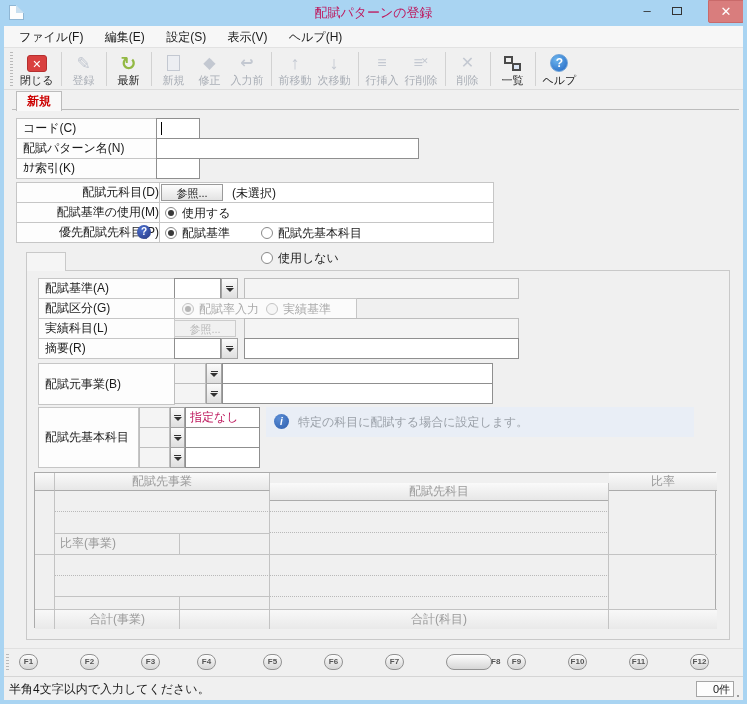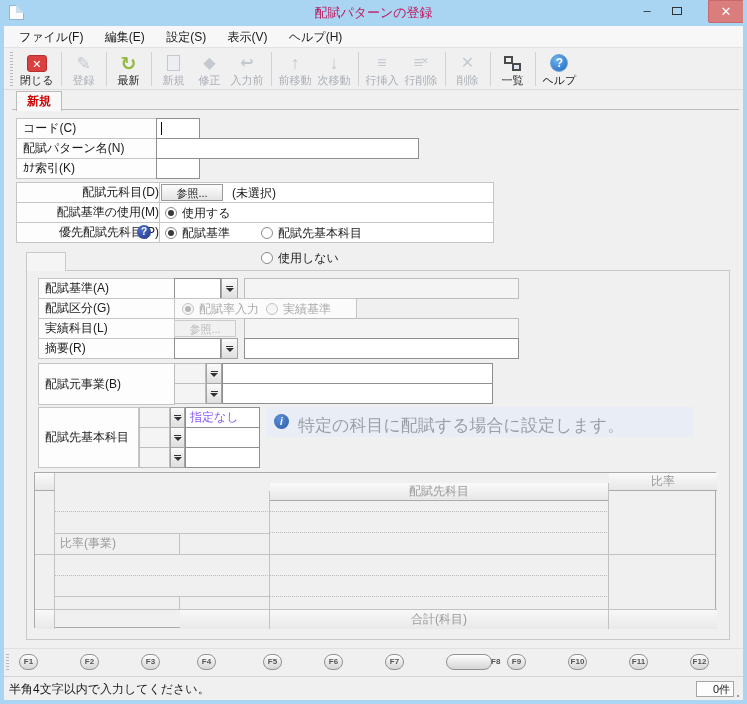--- a/index.html
+++ b/index.html
@@ -66,21 +66,21 @@
   .rlabel{font-size:12px;}
   .rlabel.dis{color:#ababab;}
   .qicon{position:absolute;width:14px;height:14px;border-radius:50%;background:radial-gradient(circle at 35% 30%,#4a6fd0,#27367e);color:#fff;font-size:10px;font-weight:bold;text-align:center;line-height:14px;}
   .row2{position:absolute;background:#fff;border:1px solid #c6c6c6;}
   .row2 .lab{position:absolute;left:0;top:0;bottom:0;width:143px;border-right:1px solid #c6c6c6;padding-left:6px;line-height:19px;background:#fdfdfd;text-align:right;}
   
   .inner-tab{position:absolute;left:22px;top:252px;width:40px;height:19px;background:#f5f5f5;border:1px solid #c9c9c9;border-bottom:none;z-index:2;}
   .panel{position:absolute;left:22px;top:270px;width:704px;height:370px;border:1px solid #c9c9c9;}
   .info-box{position:absolute;left:262px;top:407px;width:428px;height:30px;background:#e9eef6;}
   .info-icon{position:absolute;left:8px;top:7px;width:15px;height:15px;border-radius:50%;background:radial-gradient(circle at 35% 30%,#5b8ed6,#2c5cab);color:#fff;font-size:10px;font-weight:bold;font-style:italic;text-align:center;line-height:15px;}
-  .info-text{position:absolute;left:32px;top:7px;font-size:17px;color:#9aa0a8;}
+  .info-text{position:absolute;left:32px;top:7px;font-size:12px;color:#9aa0a8;}
   
   .dtable{position:absolute;left:30px;top:472px;width:682px;height:156px;border:1px solid #ababab;background:#f0f0f0;}
   .c{position:absolute;border-right:1px solid #c3c3c3;border-bottom:1px solid #c3c3c3;font-size:12px;color:#9a9a9a;}
   .c.dot{border-bottom-style:dotted;border-bottom-color:#b9b9b9;}
   .c.hdr{background:linear-gradient(#fafafa,#e7e7e7);text-align:center;line-height:17px;border-bottom-color:#ababab;}
   .c.ftr{background:linear-gradient(#f8f8f8,#e9e9e9);text-align:center;line-height:18px;}
   .c.lastcol{border-right:none;}
   .c.lbl{line-height:19px;padding-left:5px;}
   
   .fkeybar{position:absolute;left:-4px;top:648px;width:747px;height:28px;border-top:1px solid #e0e0e0;}
@@ -285,21 +285,21 @@
       <span class="ddtri"></span>
     </div>
   <div class="inp" style="left:218px;top:383px;width:271px;height:21px;"></div>
 
   <div class="cell-label" style="left:34px;top:407px;width:101px;height:61px;line-height:59px;">配賦先基本科目(I)</div>
   <div class="inp dis" style="left:135px;top:407px;width:31px;height:21px;"></div>
   <div class="ddbtn" style="left:166px;top:407px;width:15px;height:21px;">
       <span class="ddbar"></span>
       <span class="ddtri"></span>
     </div>
-  <div class="inp" style="left:181px;top:407px;width:75px;height:21px;line-height:19px;padding-left:4px;color:#8b5cf6;">指定なし</div>
+  <div class="inp" style="left:181px;top:407px;width:75px;height:21px;line-height:19px;padding-left:4px;color:#be185d;">指定なし</div>
   <div class="inp dis" style="left:135px;top:427px;width:31px;height:21px;"></div>
   <div class="ddbtn" style="left:166px;top:427px;width:15px;height:21px;">
       <span class="ddbar"></span>
       <span class="ddtri"></span>
     </div>
   <div class="inp" style="left:181px;top:427px;width:75px;height:21px;"></div>
   <div class="inp dis" style="left:135px;top:447px;width:31px;height:21px;"></div>
   <div class="ddbtn" style="left:166px;top:447px;width:15px;height:21px;">
       <span class="ddbar"></span>
       <span class="ddtri"></span>
@@ -307,20 +307,21 @@
   <div class="inp" style="left:181px;top:447px;width:75px;height:21px;"></div>
 
   <div class="info-box">
     <span class="info-icon">i</span>
     <span class="info-text">特定の科目に配賦する場合に設定します。</span>
   </div>
 
   <div class="dtable">
 
     <div class="c hdr" style="left:0;top:0;width:20px;height:18px;"></div>
+    <div class="c hdr" style="left:20px;top:0;width:215px;height:18px;">配賦先事業</div>
     <div class="c hdr" style="left:235px;top:10px;width:339px;height:18px;">配賦先科目</div>
     <div class="c hdr lastcol" style="left:574px;top:0;width:108px;height:18px;">比率</div>
 
     <div class="c" style="left:0;top:18px;width:20px;height:64px;"></div>
     <div class="c" style="left:0;top:82px;width:20px;height:55px;"></div>
     <div class="c ftr" style="left:0;top:137px;width:20px;height:19px;border-bottom:none;"></div>
 
     <div class="c dot" style="left:20px;top:18px;width:215px;height:21px;"></div>
     <div class="c" style="left:20px;top:39px;width:215px;height:22px;"></div>
     <div class="c lbl" style="left:20px;top:61px;width:125px;height:21px;">比率(事業)</div>
@@ -336,20 +337,21 @@
     <div class="c" style="left:20px;top:103px;width:215px;height:21px;"></div>
     <div class="c lbl" style="left:20px;top:124px;width:125px;height:13px;"></div>
     <div class="c" style="left:145px;top:124px;width:90px;height:13px;"></div>
 
     <div class="c dot" style="left:235px;top:82px;width:339px;height:21px;"></div>
     <div class="c dot" style="left:235px;top:103px;width:339px;height:21px;"></div>
     <div class="c" style="left:235px;top:124px;width:339px;height:13px;"></div>
 
     <div class="c lastcol" style="left:574px;top:82px;width:108px;height:55px;"></div>
 
+    <div class="c ftr" style="left:20px;top:137px;width:125px;height:19px;border-bottom:none;">合計(事業)</div>
     <div class="c ftr" style="left:145px;top:137px;width:90px;height:19px;border-bottom:none;"></div>
     <div class="c ftr" style="left:235px;top:137px;width:339px;height:19px;border-bottom:none;">合計(科目)</div>
     <div class="c ftr lastcol" style="left:574px;top:137px;width:108px;height:19px;border-bottom:none;"></div>
   </div>
 
   <div class="fkeybar">
       <div class="fgrip"></div>
       <span class="fkey" style="left: 19px;">F1</span>
       <span class="fkey" style="left: 80px;">F2</span>
       <span class="fkey" style="left: 141px;">F3</span>

